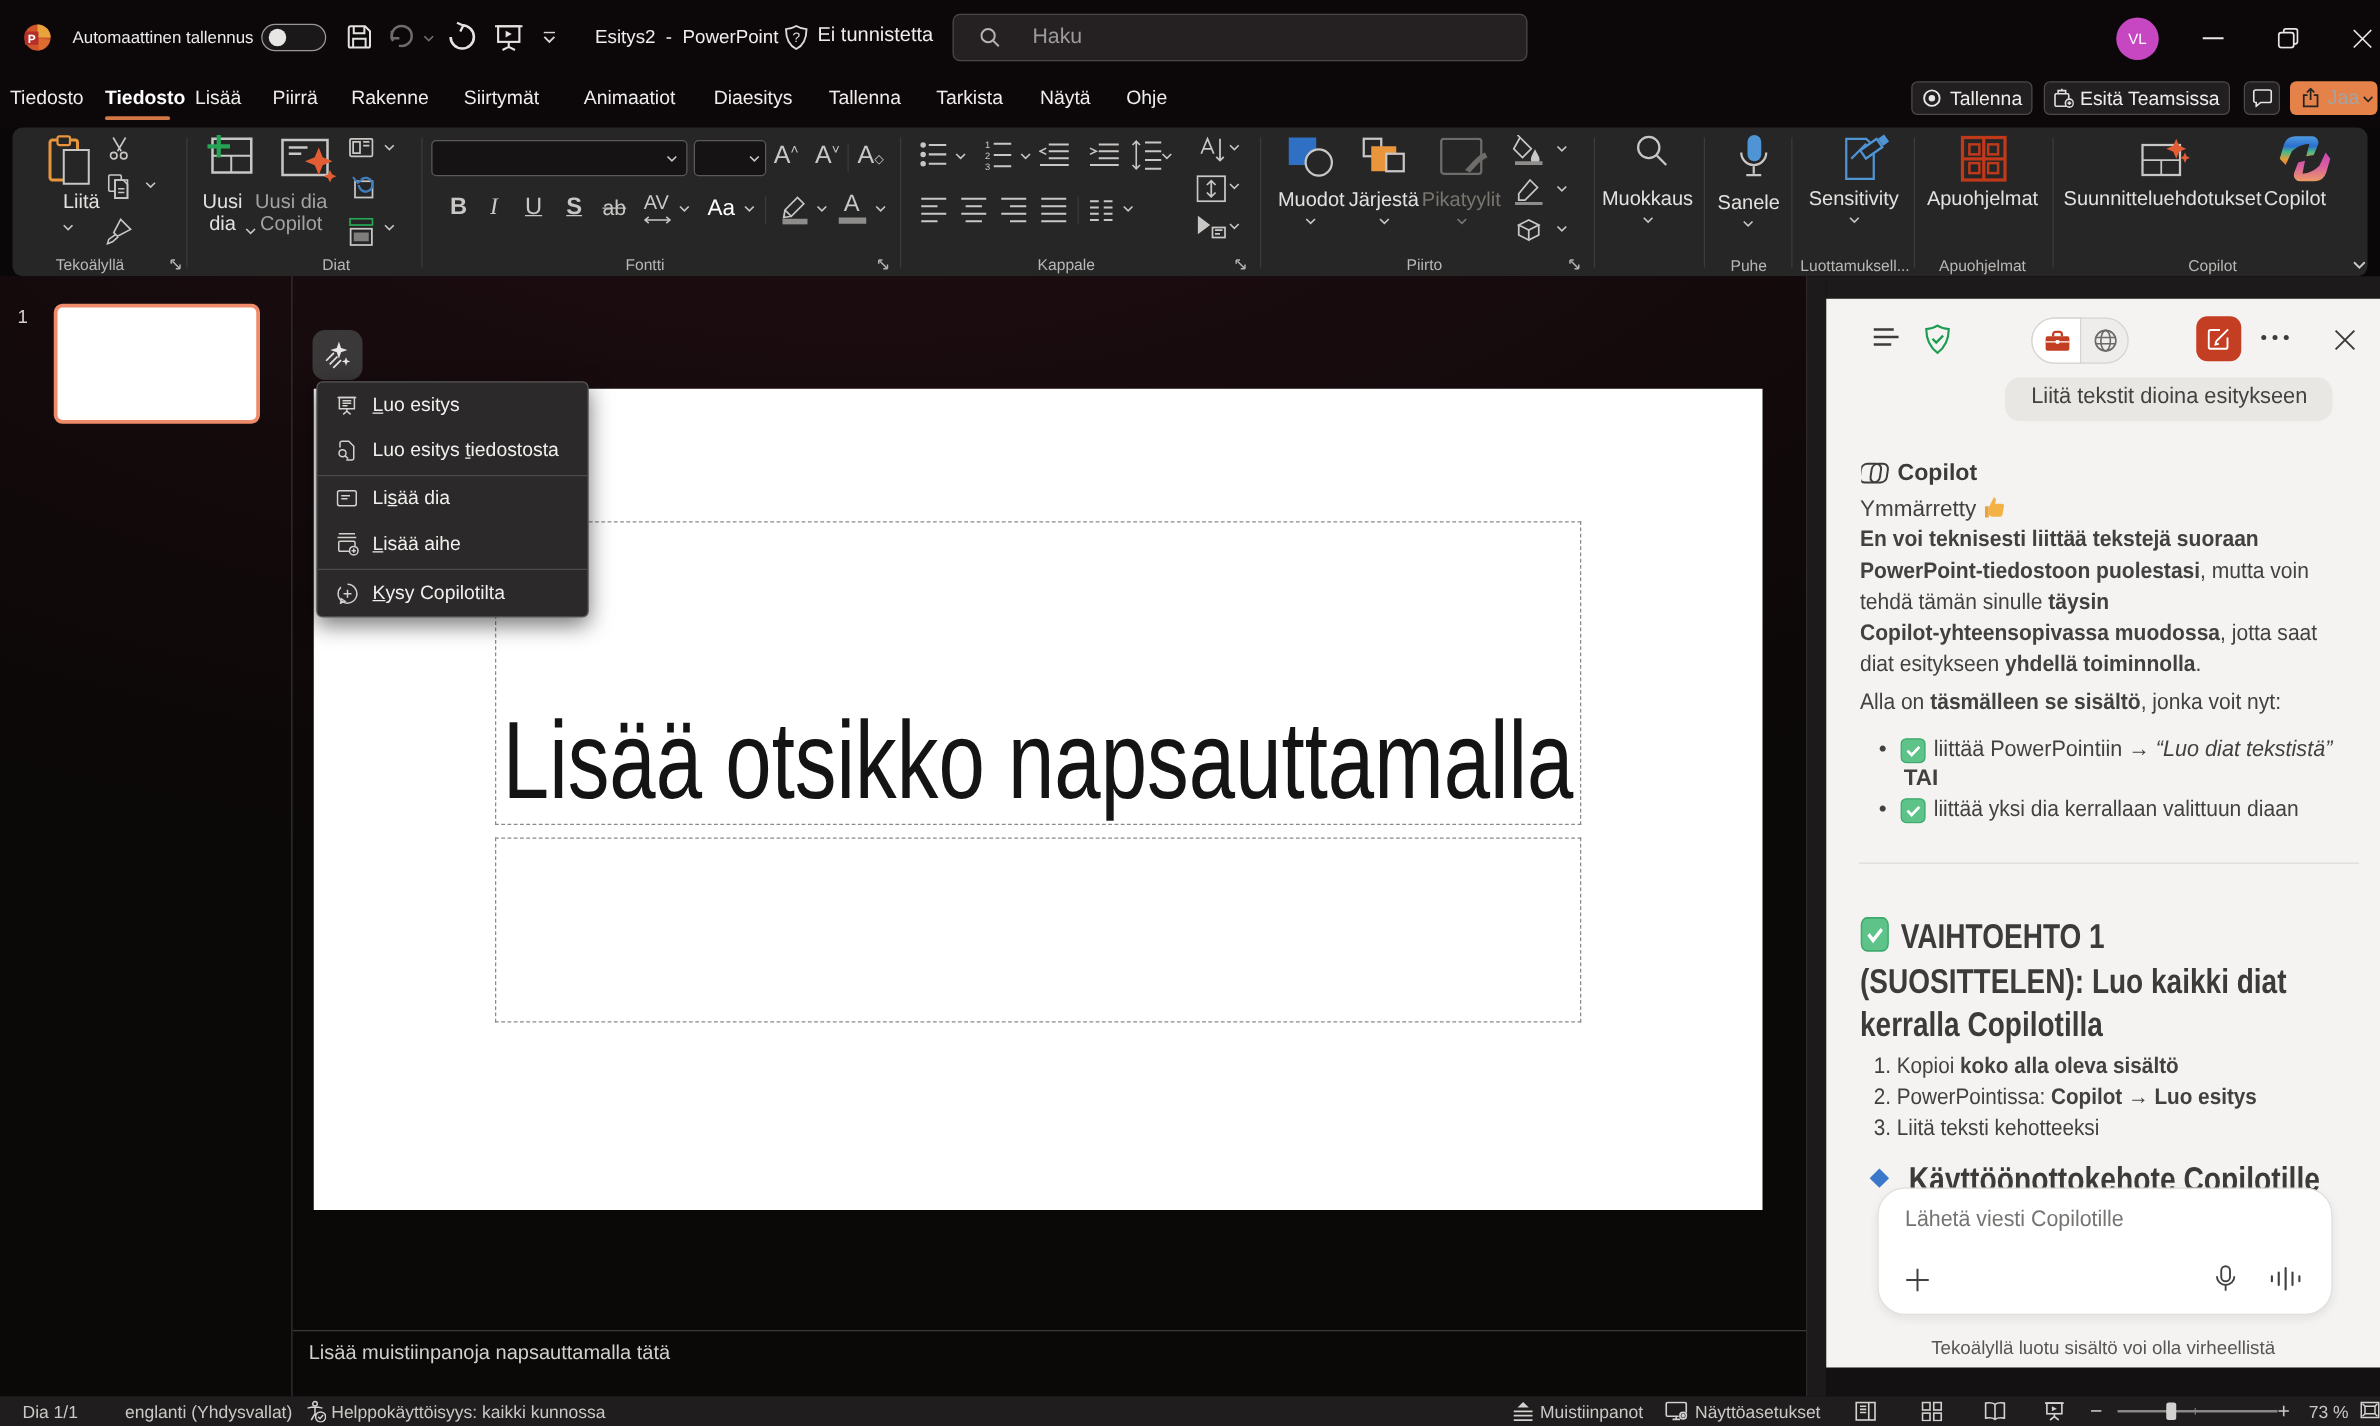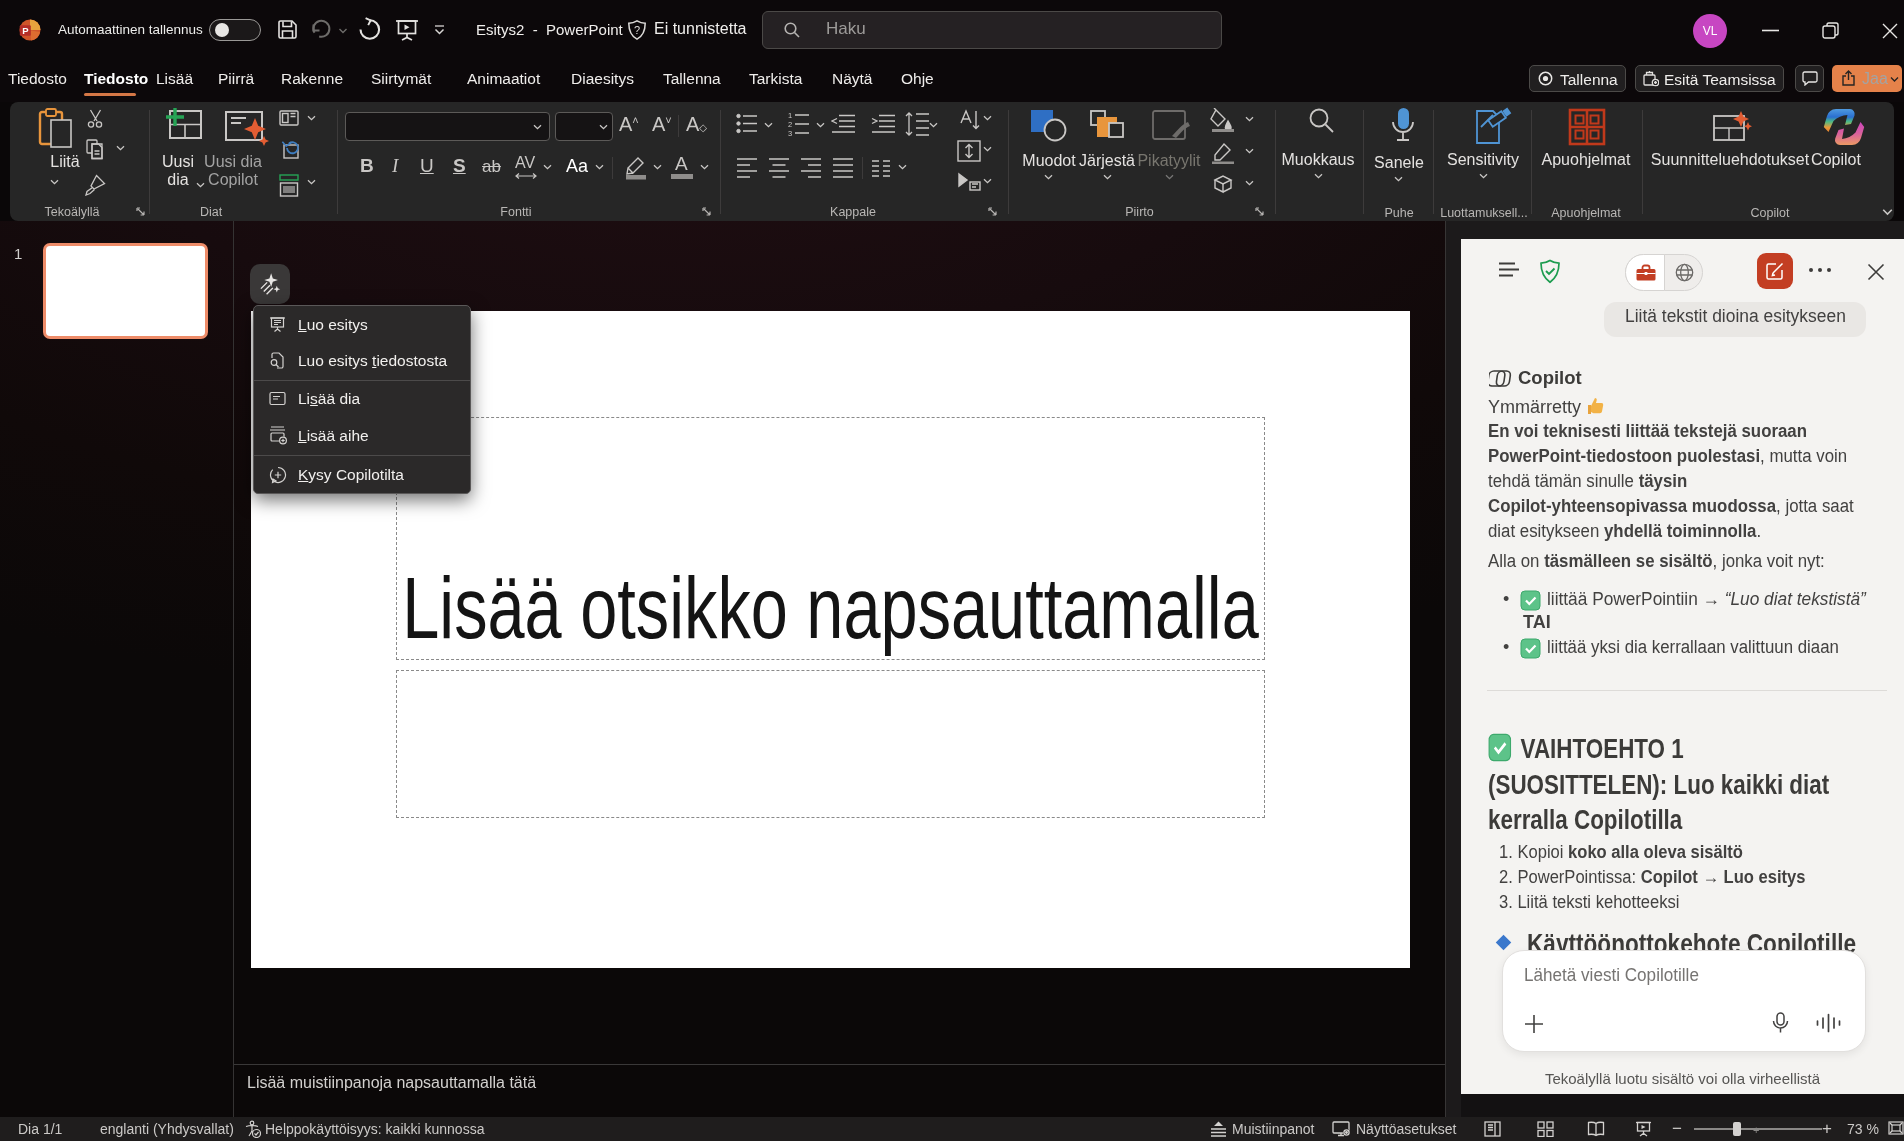--- a/index.html
+++ b/index.html
@@ -218,21 +218,21 @@
     <path d="M5.5 0.5 L5.5 6.5 L11.5 6.8" fill="none" stroke="#3f7ec1" stroke-width="1.6" transform="rotate(-40 6 4)"></path>
   </svg>
   <svg class="a" style="left:269px;top:72px" width="20" height="23" viewBox="0 0 20 23" fill="none" stroke="#c9c7c5" stroke-width="1.4">
     <rect x="1" y="1" width="18" height="5" stroke="#26a455"></rect>
     <rect x="1.5" y="9" width="17" height="13"></rect>
       <rect x="4" y="12" width="12" height="7" fill="#c9c7c5" stroke="none" opacity=".55"></rect>
   </svg>
   <svg class="a" style="left:297px;top:77px" width="9" height="6" viewBox="0 0 9 6">
       <use href="#chv"></use>
     </svg>
-  <div class="a glabel" style="left:190px;top:103px;width:80px;text-align:left">Diat</div>
+  <div class="a glabel" style="left:190px;top:103px;width:80px;text-align:right">Diat</div>
 
   <div class="a" style="left:335px;top:10px;width:205px;height:29px;background:#151314;border:1px solid #5c5a58;border-radius:4px"></div>
   <svg class="a" style="left:523px;top:22px" width="9" height="6" viewBox="0 0 9 6">
       <use href="#chv"></use>
     </svg>
   <div class="a" style="left:545px;top:10px;width:58px;height:29px;background:#151314;border:1px solid #5c5a58;border-radius:4px"></div>
   <svg class="a" style="left:589px;top:22px" width="9" height="6" viewBox="0 0 9 6">
       <use href="#chv"></use>
     </svg>
   <div class="a" style="left:609px;top:11px;color:#c9c7c5;font-size:20px">A<span style="font-size:11px;vertical-align:7px">˄</span></div>

